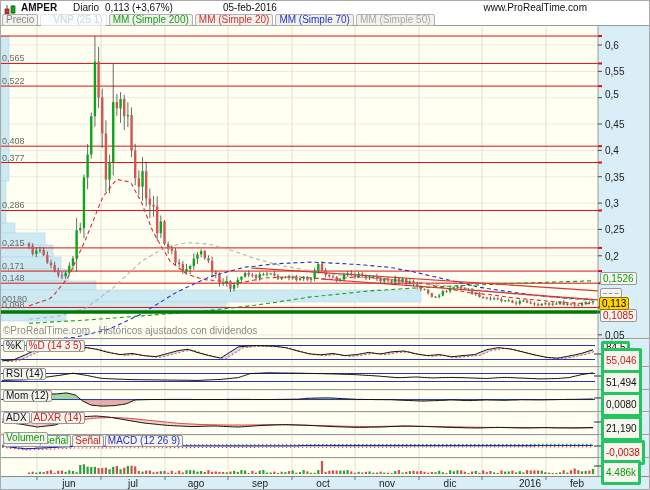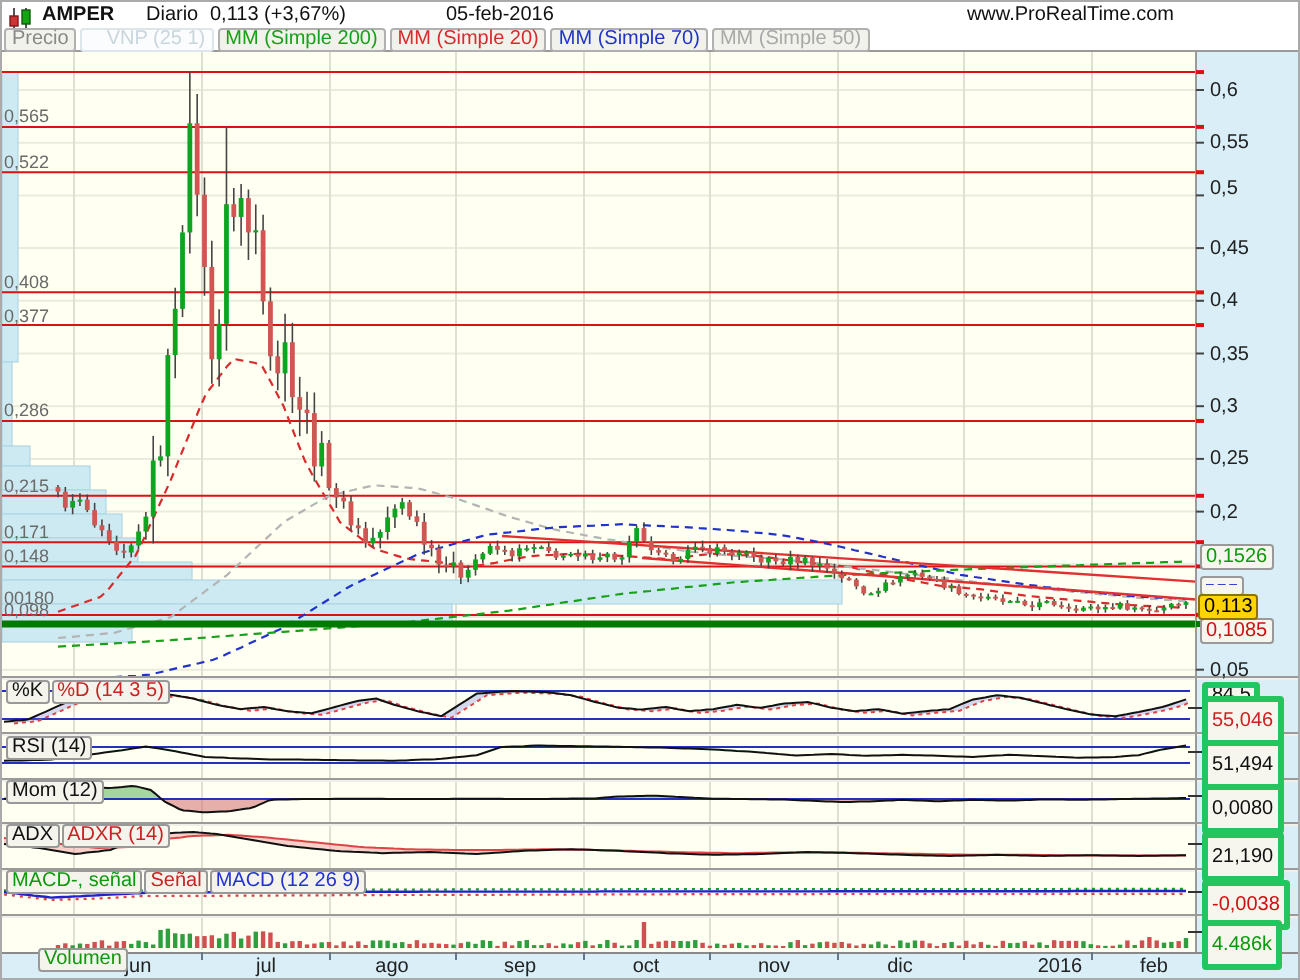--- a/index.html
+++ b/index.html
@@ -664,20 +664,24 @@
       <line x1="593" y1="421" x2="600" y2="421" stroke="#333333" stroke-width="1"></line>
       <line x1="593" y1="445" x2="600" y2="445" stroke="#333333" stroke-width="1"></line>
       <line x1="593" y1="465" x2="600" y2="465" stroke="#333333" stroke-width="1"></line>
     </svg>
 
   <div class="badge green">0,1526</div>
   <div class="badge bluedash">– – –</div>
   <div class="badge yellow">0,113</div>
   <div class="badge red">0,1085</div>
 
+  <div class="copy">
+    <span>©ProRealTime.com</span>&nbsp;&nbsp;
+    <span>Históricos ajustados con dividendos</span>
+  </div>
 
 <div class="rtick" style="top: 39px;">0,6</div>
     <div class="rtick" style="top: 65.35px;">0,55</div>
     <div class="rtick" style="top: 88px;">0,5</div>
     <div class="rtick" style="top: 118.05px;">0,45</div>
     <div class="rtick" style="top: 144.4px;">0,4</div>
     <div class="rtick" style="top: 170.75px;">0,35</div>
     <div class="rtick" style="top: 197.1px;">0,3</div>
     <div class="rtick" style="top: 223.45px;">0,25</div>
     <div class="rtick" style="top: 249.8px;">0,2</div>
@@ -721,17 +725,17 @@
       <span class="pbox" style="color: rgb(17, 17, 17);">ADX</span>
       <span class="pbox" style="color: rgb(204, 34, 34);">ADXR (14)</span>
     </div>
     <div class="vbox" style="top: 415px; color: rgb(17, 17, 17);">21,190</div>
     <div class="irow" style="top: 434px;">
       <span class="pbox" style="color: rgb(12, 154, 12);">MACD-, señal</span>
       <span class="pbox" style="color: rgb(204, 34, 34);">Señal</span>
       <span class="pbox" style="color: rgb(34, 51, 204);">MACD (12 26 9)</span>
     </div>
     <div class="vbox" style="top: 439px; color: rgb(204, 17, 17);">-0,0038</div>
-    <div class="irow" style="top: 473px; padding-left: 16px;">
+    <div class="irow" style="top: 431px;">
       <span class="pbox" style="color: rgb(12, 154, 12);">Volumen</span>
     </div>
     <div class="vbox" style="top: 459px; color: rgb(12, 154, 12);">4.486k</div>
   </div>
 
 </body></html>

